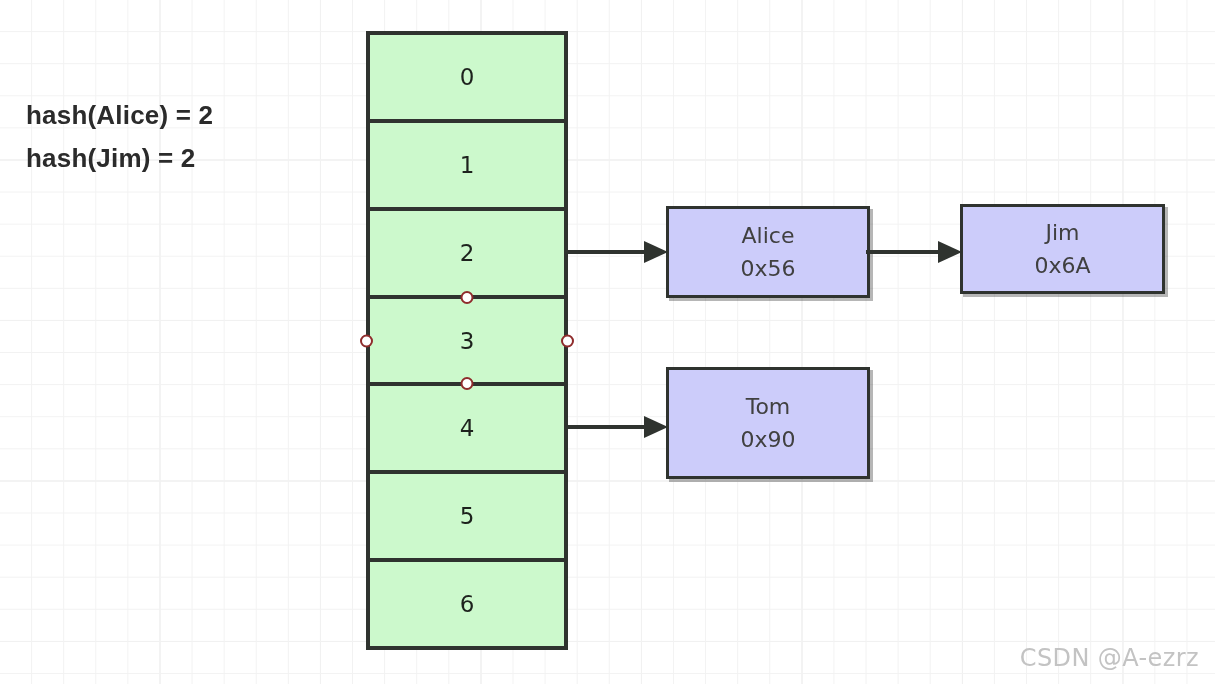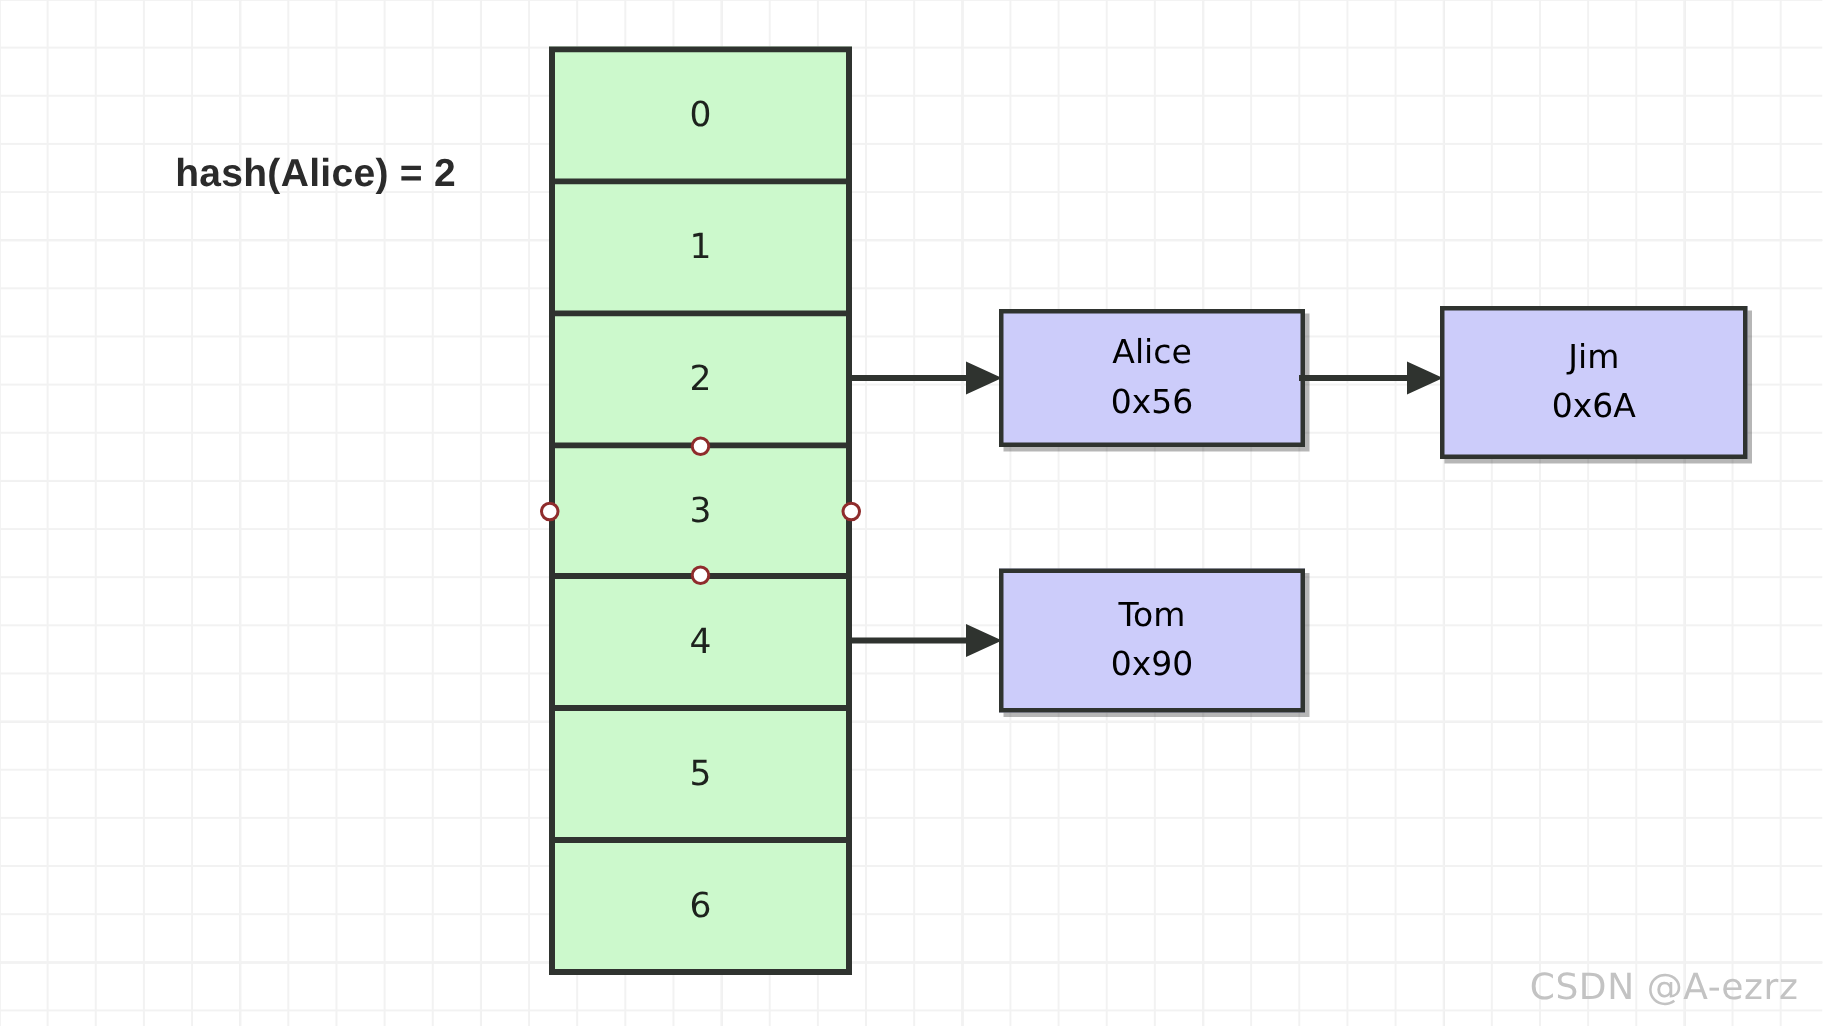--- a/index.html
+++ b/index.html
@@ -34,21 +34,21 @@
     z-index: 0;
   }
 
   .layer { position: absolute; z-index: 2; }
 
   
   #hash-legend {
     left: 26px;
     top: 94px;
     width: 278px;
-    text-align: right;
+    text-align: left;
     color: #2b2b2b;
     font-size: 26px;
     font-weight: bold;
     line-height: 43px;
     letter-spacing: 0.2px;
     white-space: nowrap;
   }
 
   
   #bucket-array {
@@ -98,29 +98,29 @@
   .node-box {
     position: absolute;
     background: #ccccfa;
     border: 3px solid #2f332f;
     box-sizing: border-box;
     box-shadow: 3px 3px 0 rgba(40,40,40,0.34);
     display: flex;
     flex-direction: column;
     align-items: center;
     justify-content: center;
-    color: #000000;
+    color: #404040;
     font-family: "DejaVu Sans", sans-serif;
     font-size: 22px;
     line-height: 33px;
     z-index: 3;
   }
   #node-alice { left: 666px; top: 206px; width: 204px; height: 92px; }
-  #node-jim   { left: 960px; top: 204px; width: 205px; height: 102px; }
-  #node-tom   { left: 666px; top: 379px; width: 204px; height: 96px; }
+  #node-jim   { left: 960px; top: 204px; width: 205px; height: 90px; }
+  #node-tom   { left: 666px; top: 367px; width: 204px; height: 112px; }
 
   
   .arrow-svg { position: absolute; z-index: 4; overflow: visible; }
   #arrow-bucket2-alice { left: 566px; top: 236px; width: 104px; height: 32px; }
   #arrow-alice-jim     { left: 866px; top: 236px; width: 98px;  height: 32px; }
   #arrow-bucket4-tom   { left: 566px; top: 411px; width: 104px; height: 32px; }
 
   
   #watermark {
     right: 16px;
@@ -132,20 +132,21 @@
     white-space: nowrap;
   }
 </style>
 </head>
 <body>
 
 <div id="grid-background"></div>
 
 <div class="layer" id="hash-legend">
   <div>hash(Alice) = 2</div>
+  <div>hash(Jim) = 2</div>
 </div>
 
 <div class="layer" id="bucket-array">
   <div class="bucket-cell">
     <span>0</span>
   </div>
   <div class="bucket-cell">
     <span>1</span>
   </div>
   <div class="bucket-cell">

